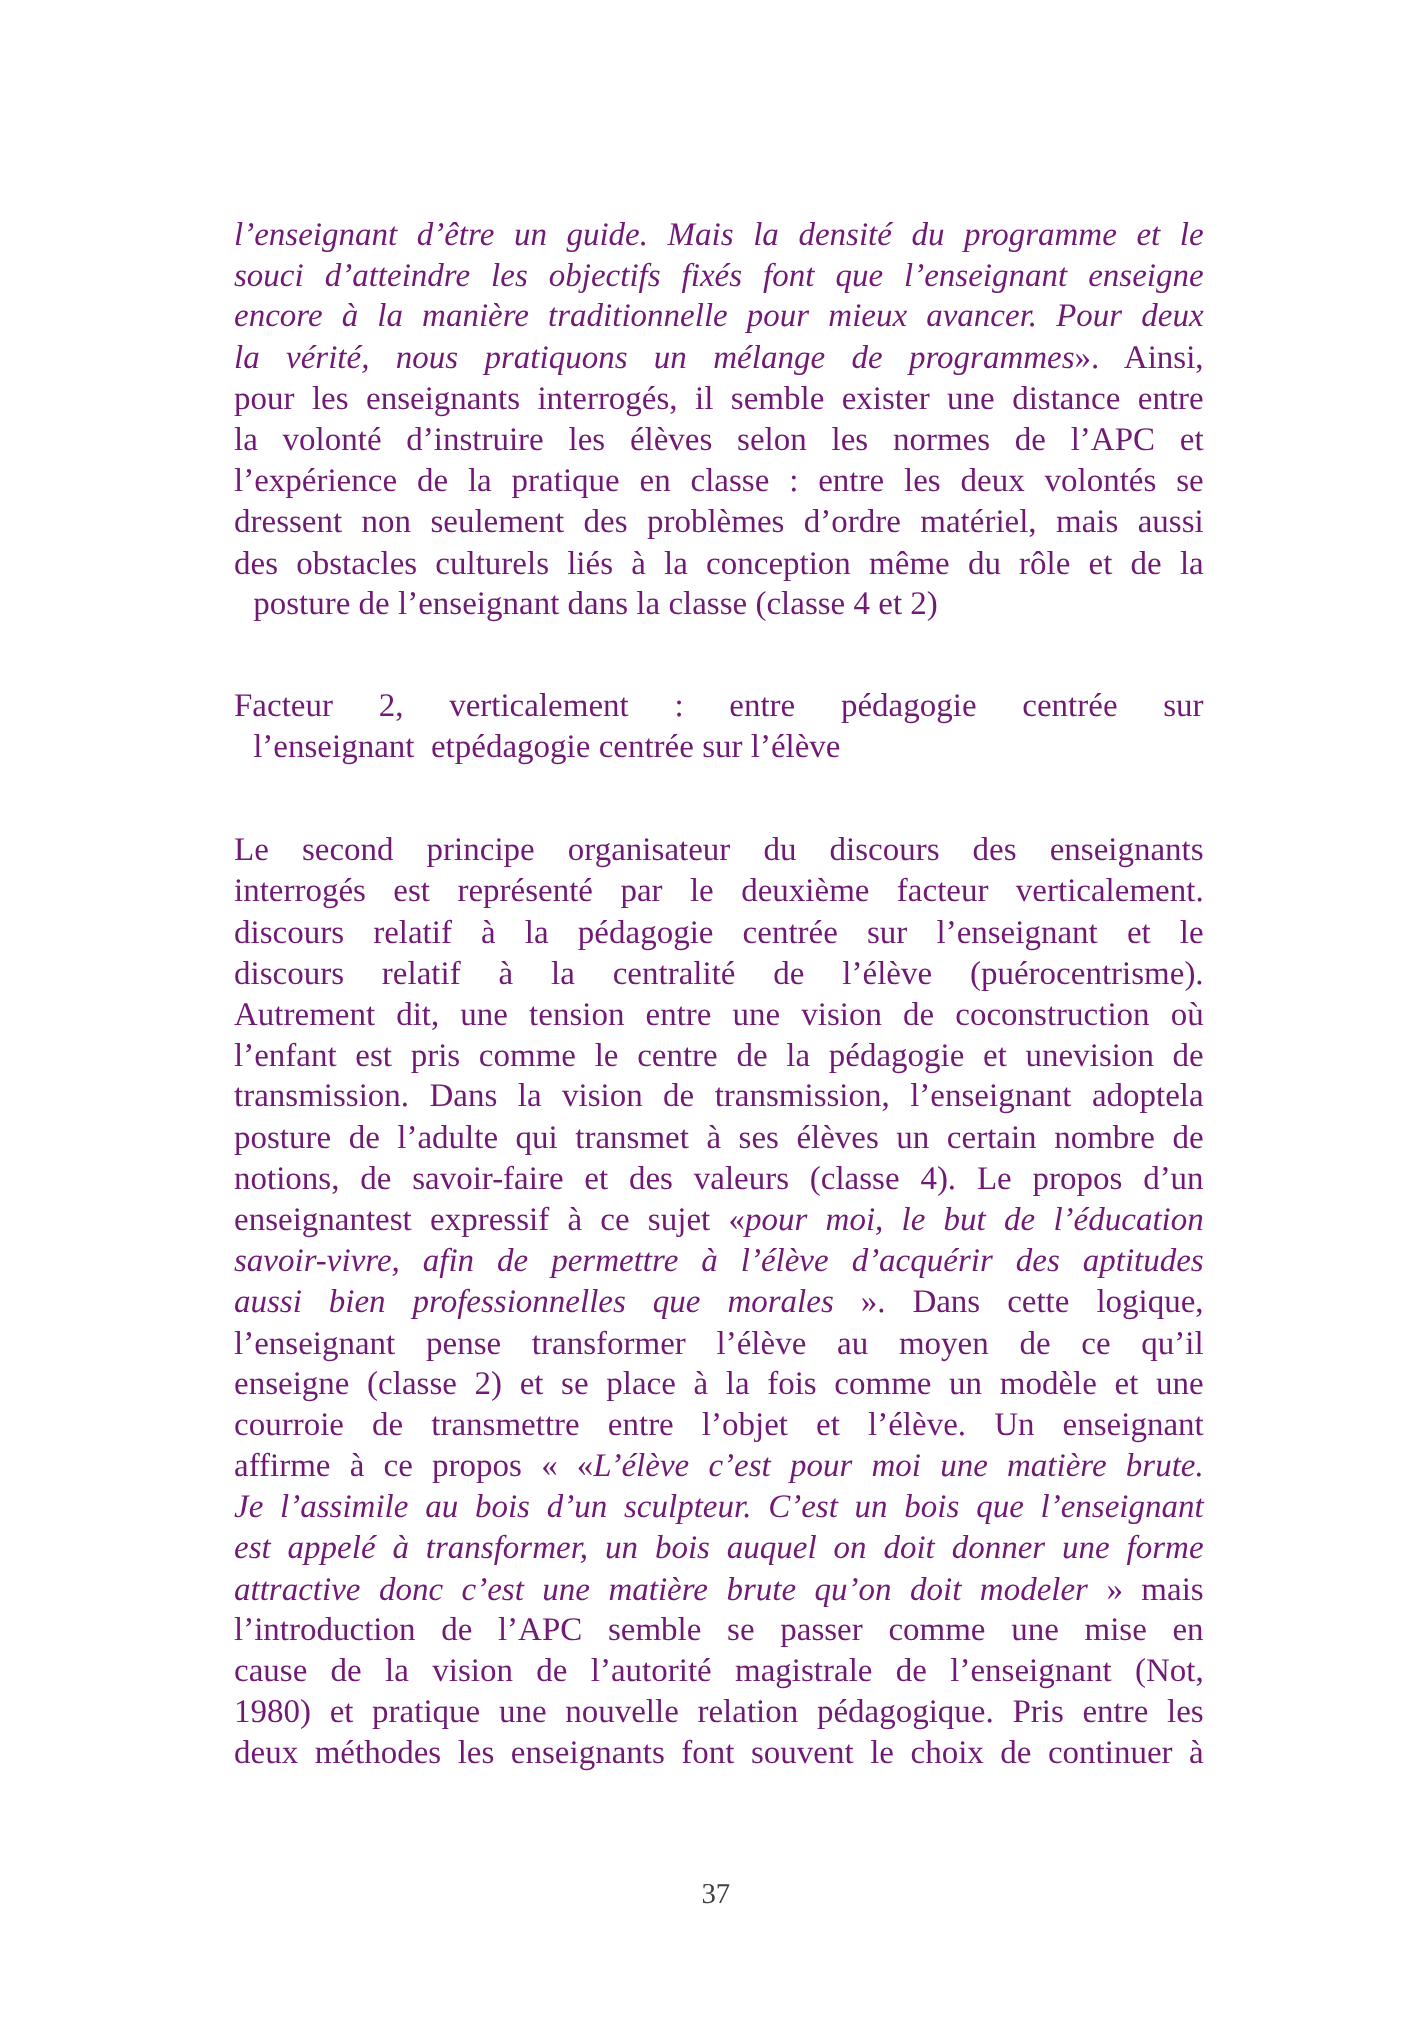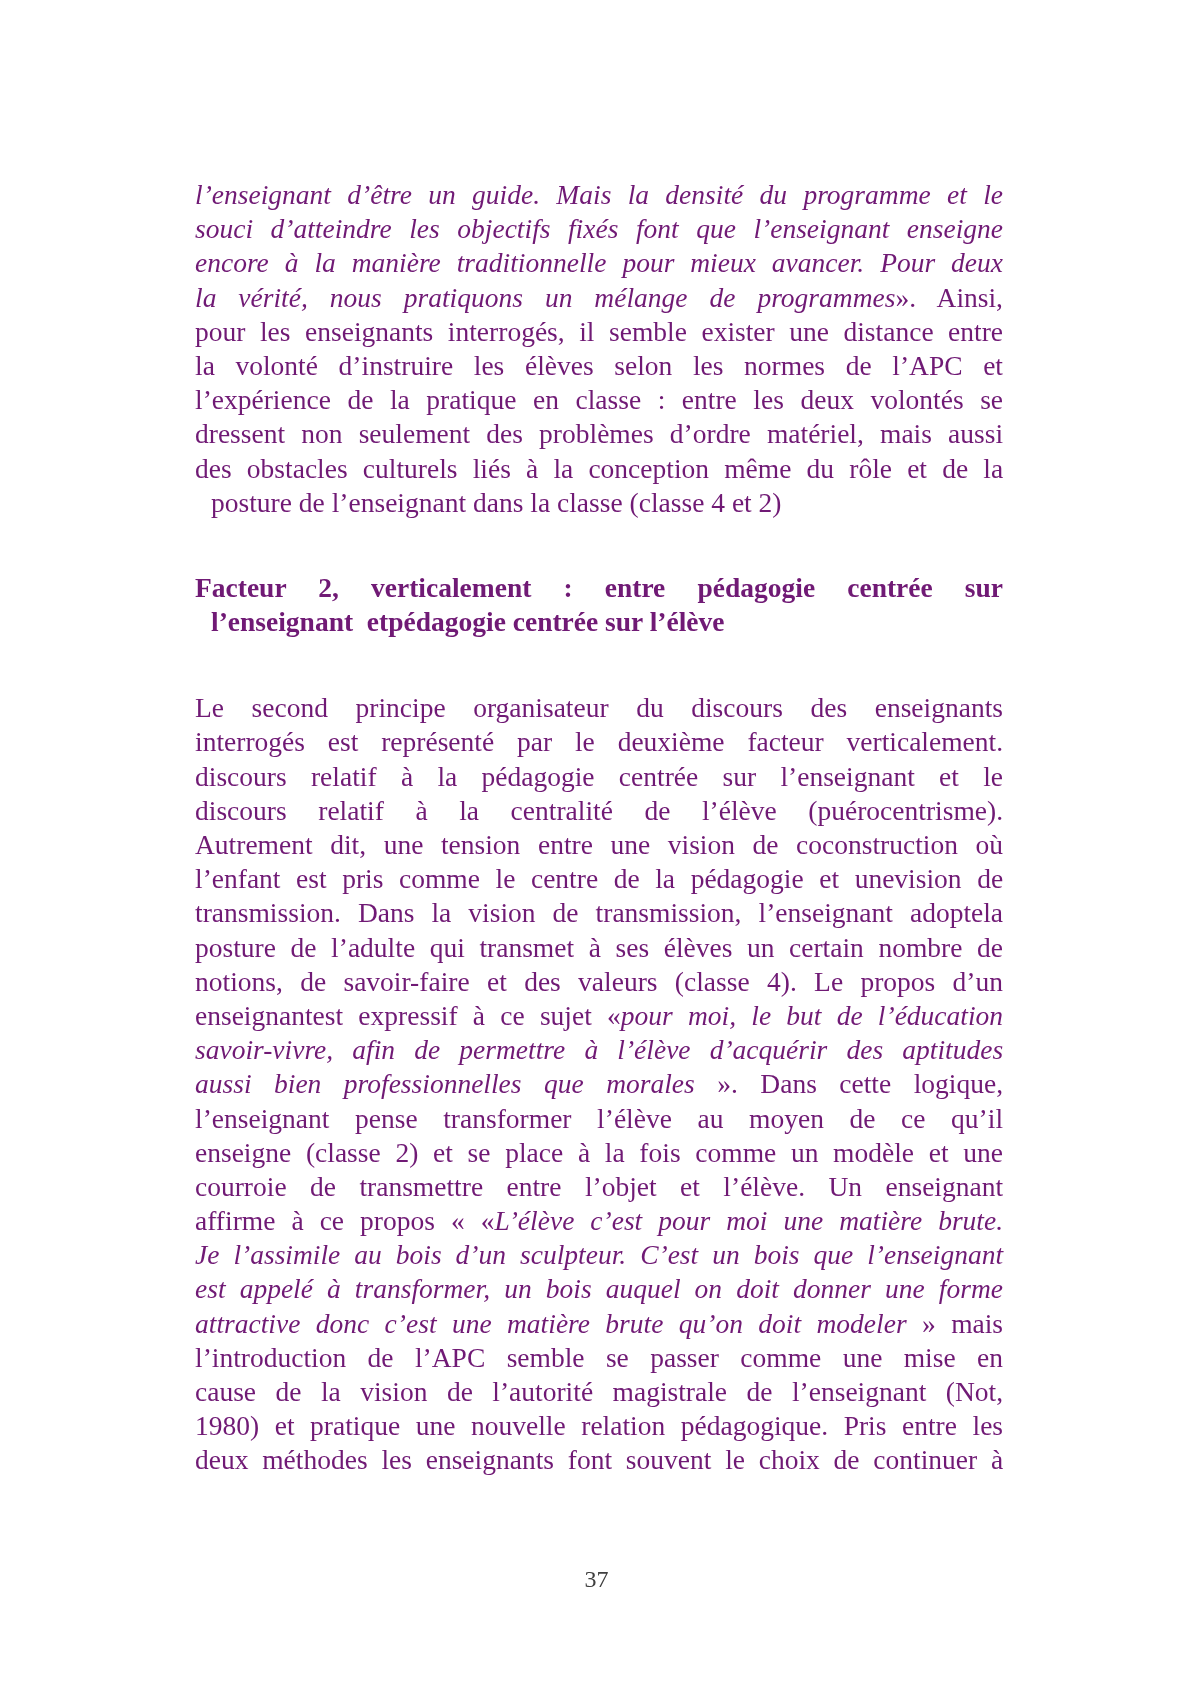--- a/index.html
+++ b/index.html
@@ -9,21 +9,21 @@
       font-family: "Liberation Serif", "DejaVu Serif", serif;
       font-size: 27.5px; color: #701a75;
     }
     .line {
       display: block; height: 34.2px; line-height: 34.2px;
       text-align: justify; text-align-last: justify; white-space: nowrap;
     }
     .line.last { text-align-last: left; margin-left: 16px; }
     .line span { white-space: pre; }
     .it { font-style: italic; }
-    .heading .line { font-weight: bold; }
+    .heading .line { font-weight: normal; }
     .gap1 { height: 51px; }
     .gap2 { height: 52px; }
     .page-number {
       position: absolute; left: 0; right: 0; top: 1566px; text-align: center;
       font-family: "Liberation Serif", "DejaVu Serif", serif; font-size: 24px; color: #404040;
       padding-left: 4px;
     }
   </style>
 </head>
 <body>

